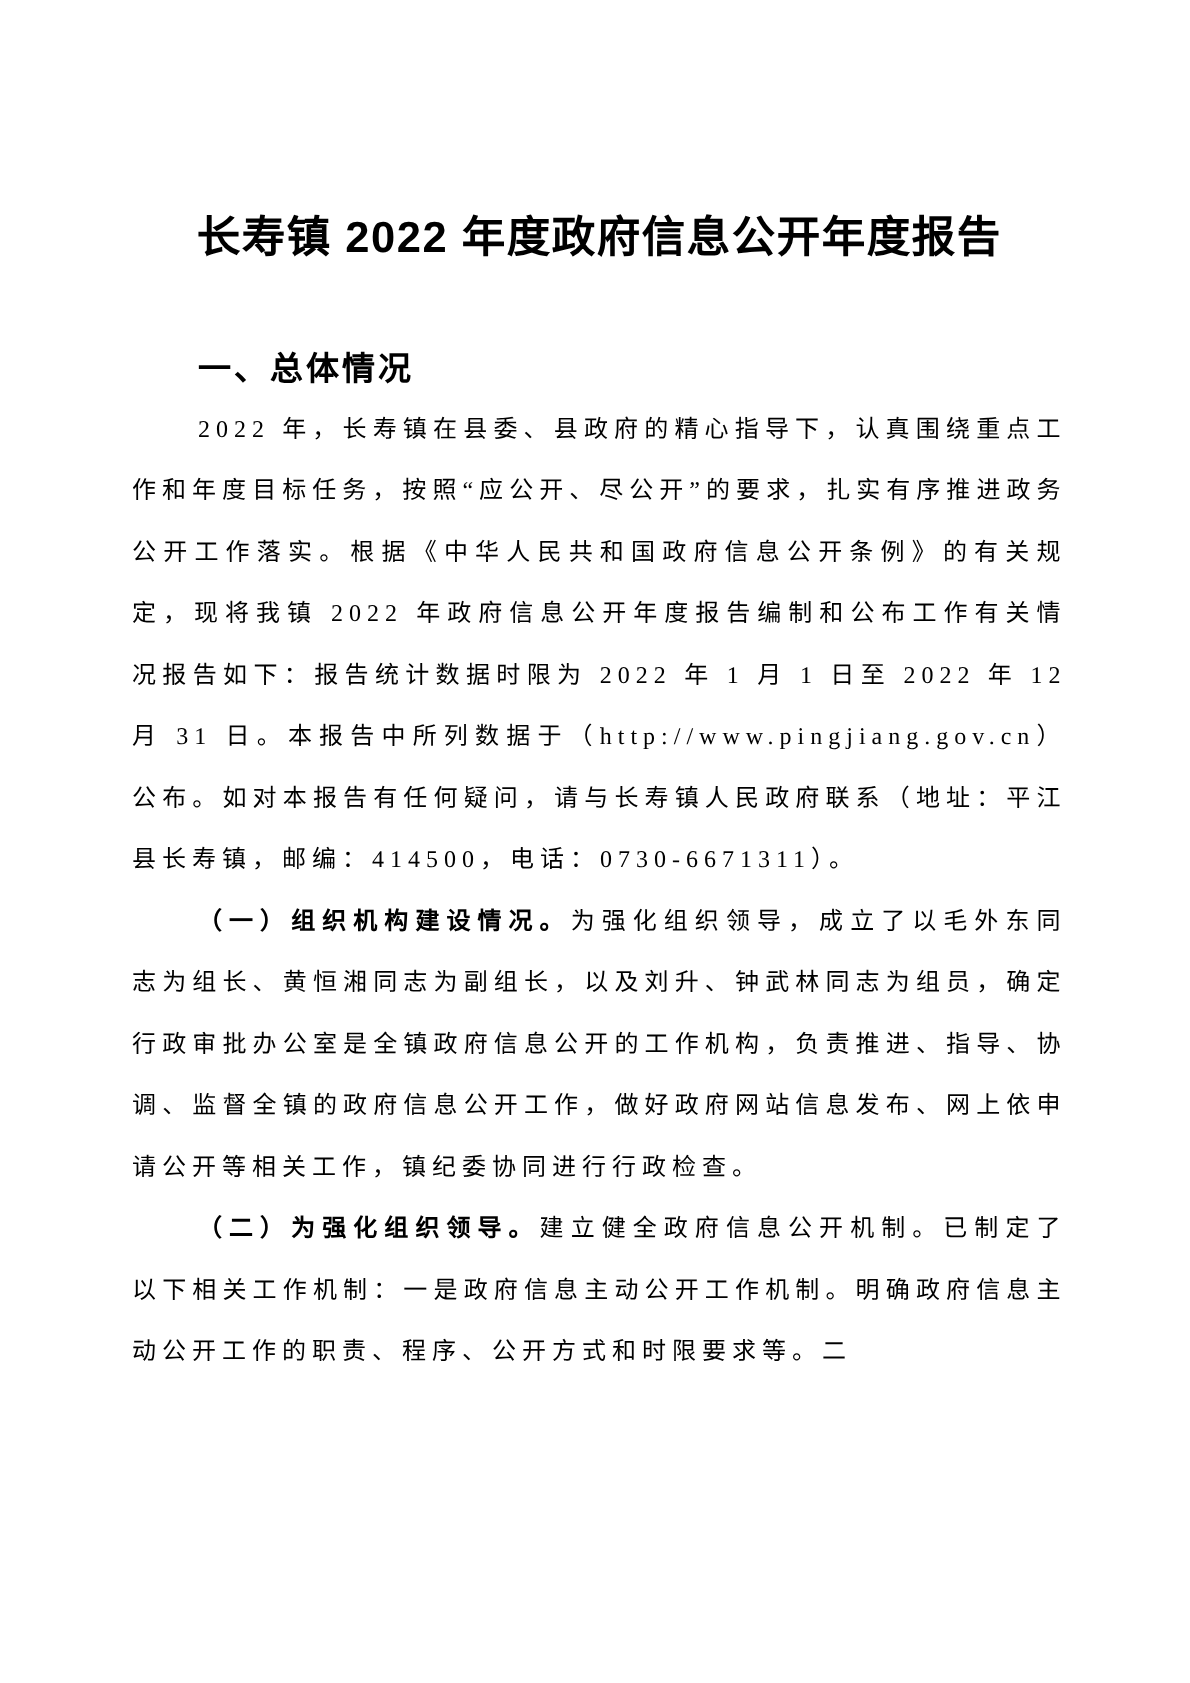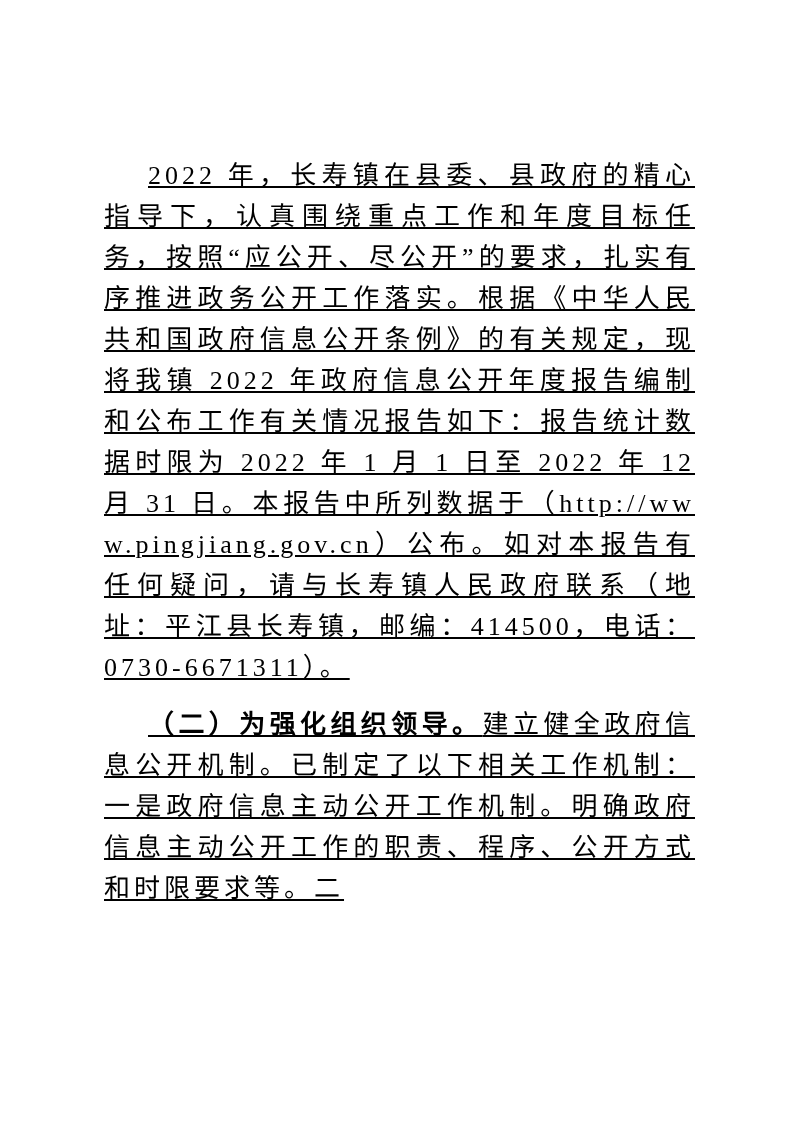--- a/index.html
+++ b/index.html
@@ -33,39 +33,41 @@
   .section-heading {
     margin: 45px 0 0 0;
     font-family: "Liberation Sans", "DejaVu Sans", sans-serif;
     font-size: 22px;
     font-weight: 700;
     line-height: 41px;
     text-indent: 44px;
     letter-spacing: 2px;
   }
   .para {
-    margin: 16px;
-    font-size: 26px;
+    margin: 0;
+    font-size: 16px;
     line-height: 41px;
     letter-spacing: 4px;
     text-align: justify;
     text-justify: inter-character;
     text-indent: 44px;
     word-break: break-all;
-    text-decoration: underline;
   }
   .para .lead {
     font-weight: 700;
   }
 </style>
 </head>
 <body>
 
 <div class="page">
 
+  <h1 class="doc-title">长寿镇 2022 年度政府信息公开年度报告</h1>
 
+  <h2 class="section-heading">一、总体情况</h2>
 
   <p class="para">2022 年，长寿镇在县委、县政府的精心指导下，认真围绕重点工作和年度目标任务，按照“应公开、尽公开”的要求，扎实有序推进政务公开工作落实。根据《中华人民共和国政府信息公开条例》的有关规定，现将我镇 2022 年政府信息公开年度报告编制和公布工作有关情况报告如下：报告统计数据时限为 2022 年 1 月 1 日至 2022 年 12 月 31 日。本报告中所列数据于（http://www.pingjiang.gov.cn）公布。如对本报告有任何疑问，请与长寿镇人民政府联系（地址：平江县长寿镇，邮编：414500，电话：0730-6671311）。</p>
 
+  <p class="para"><strong class="lead">（一）组织机构建设情况。</strong><span>为强化组织领导，成立了以毛外东同志为组长、黄恒湘同志为副组长，以及刘升、钟武林同志为组员，确定行政审批办公室是全镇政府信息公开的工作机构，负责推进、指导、协调、监督全镇的政府信息公开工作，做好政府网站信息发布、网上依申请公开等相关工作，镇纪委协同进行行政检查。</span></p>
 
   <p class="para"><strong class="lead">（二）为强化组织领导。</strong><span>建立健全政府信息公开机制。已制定了以下相关工作机制：一是政府信息主动公开工作机制。明确政府信息主动公开工作的职责、程序、公开方式和时限要求等。二</span></p>
 
 </div>
 
 </body></html>

